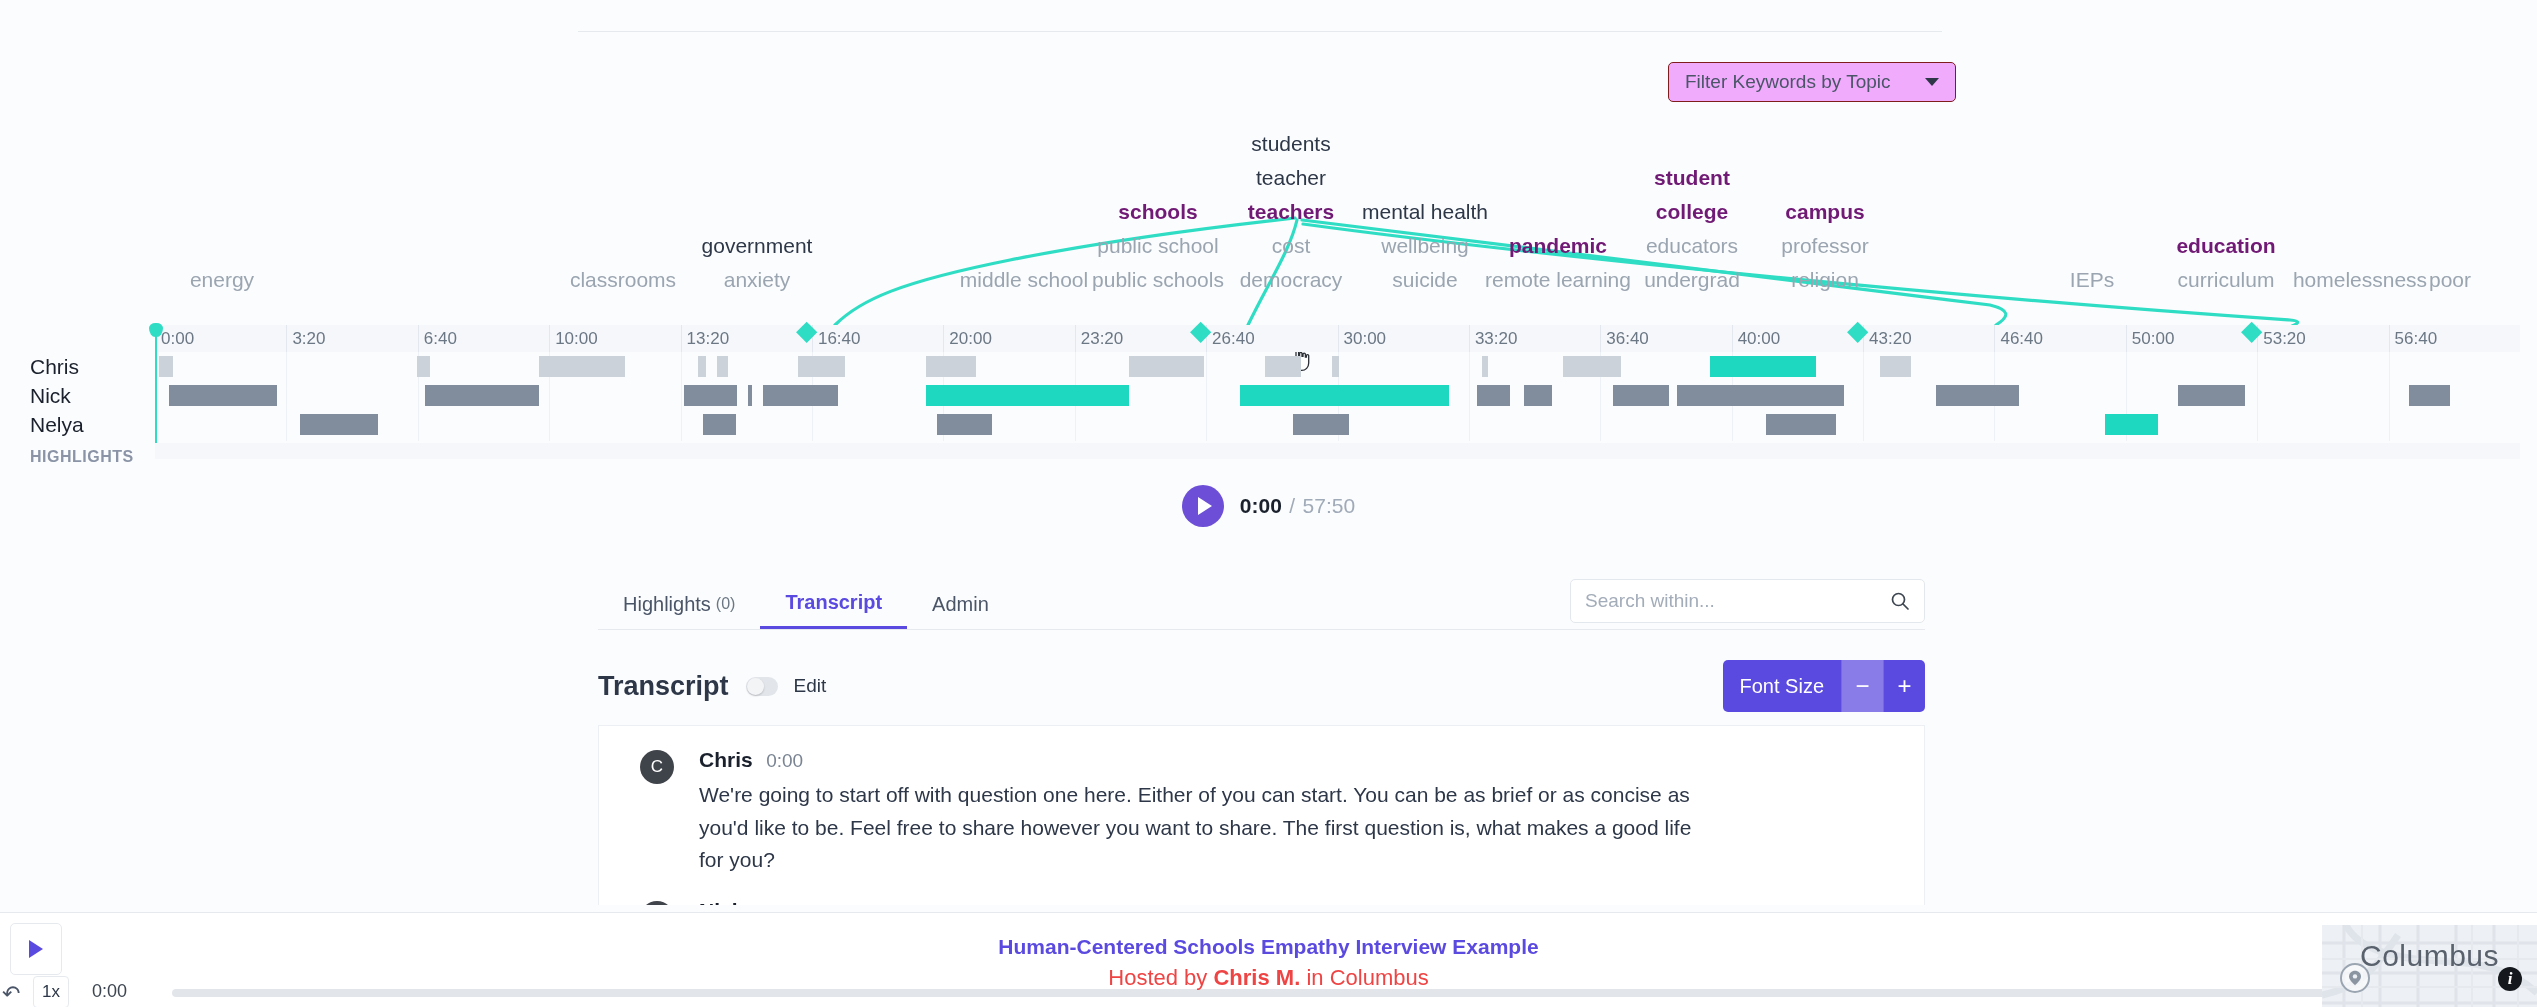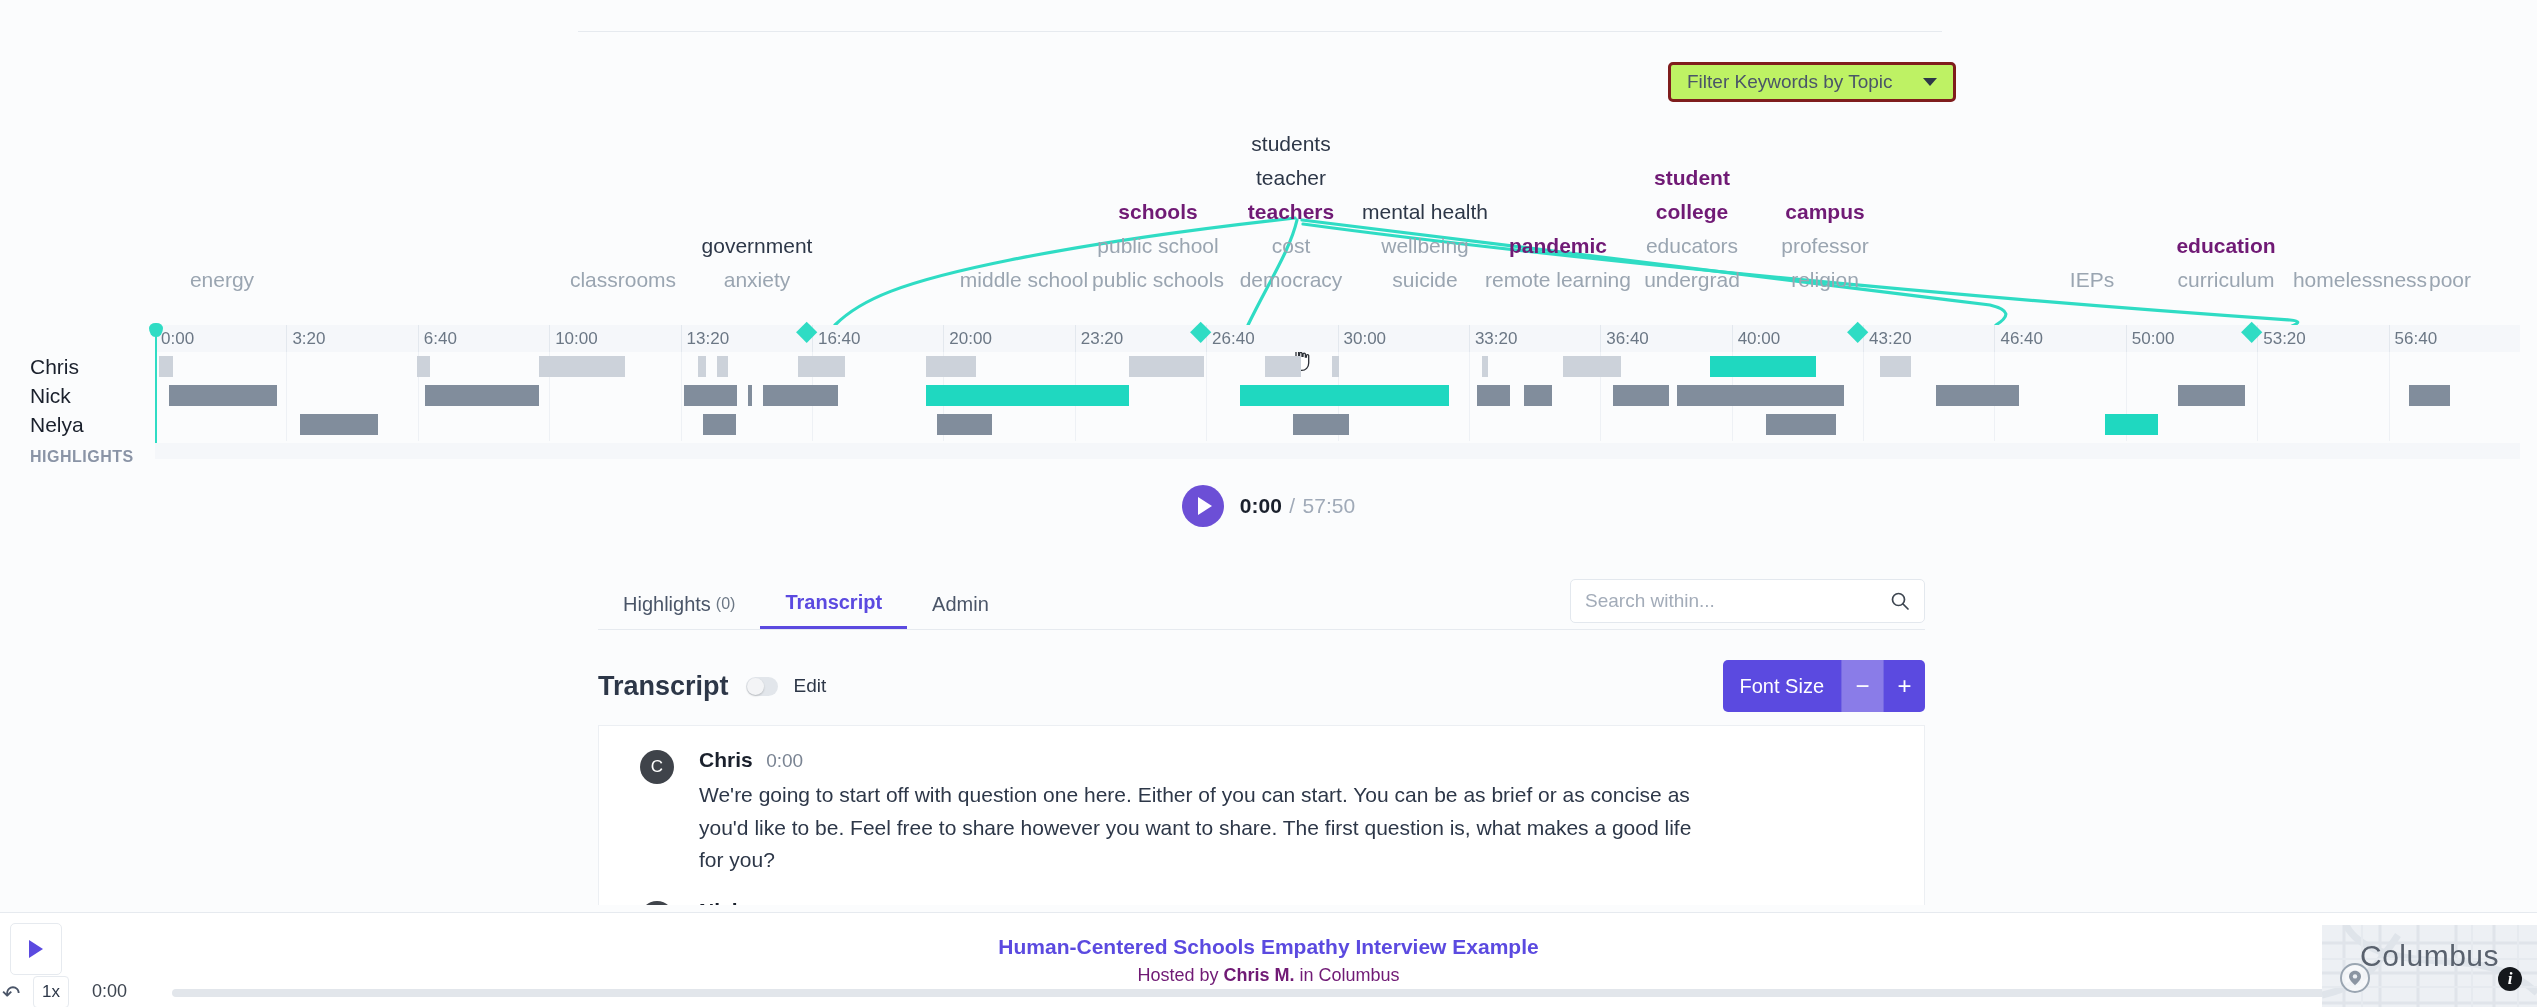--- a/index.html
+++ b/index.html
@@ -15,21 +15,21 @@
   
   .top-divider {
     position: absolute; left: 578px; top: 31px; width: 1364px; height: 1px;
     background: #e6eaef;
   }
 
   
   .filter-select {
     position: absolute; left: 1668px; top: 62px;
     width: 288px; height: 40px;
-    border: 3px solid #7f1d1d; border-radius: 5px; background: #bef264;
+    border: 1px solid #7f1d1d; border-radius: 5px; background: #f0abfc;
     display: flex; align-items: center; padding: 0 16px;
     font-size: 19px; color: #4a5568;
   }
   .filter-select .lbl { flex: 1; white-space: nowrap; }
   .caret {
     width: 0; height: 0;
     border-left: 7px solid transparent; border-right: 7px solid transparent;
     border-top: 8px solid #2d3748;
   }
 
@@ -238,21 +238,21 @@
   .pb-tot {
     position: absolute; right: 140px; top: 68px;
     font-size: 18px; color: #3d4550;
   }
   .pb-title {
     position: absolute; left: 0; top: 22px; width: 2537px; text-align: center;
     font-size: 21px; font-weight: 700; color: #5b4ae0;
   }
   .pb-sub {
     position: absolute; left: 0; top: 52px; width: 2537px; text-align: center;
-    font-size: 18px; color: #701a75;
+    font-size: 22px; color: #ef4444;
   }
   .pb-sub b { font-weight: 700; }
 
   
   #map-widget {
     position: absolute; right: 0; bottom: 0; width: 215px; height: 82px;
     background: #eef1f5; overflow: hidden;
   }
   .map-city {
     position: absolute; left: 0; top: 14px; width: 215px; text-align: center;

